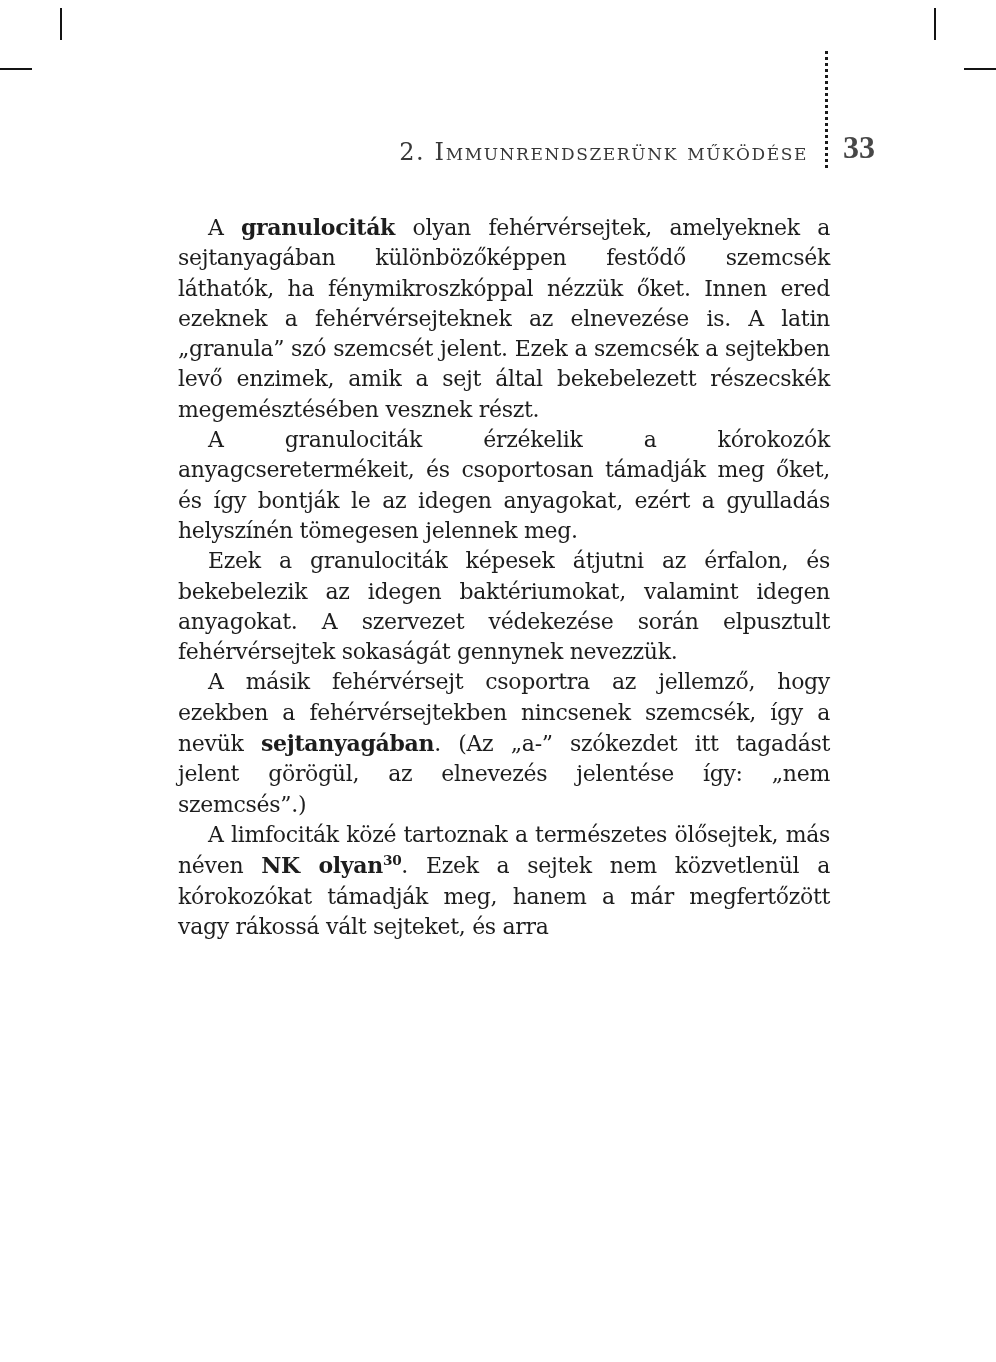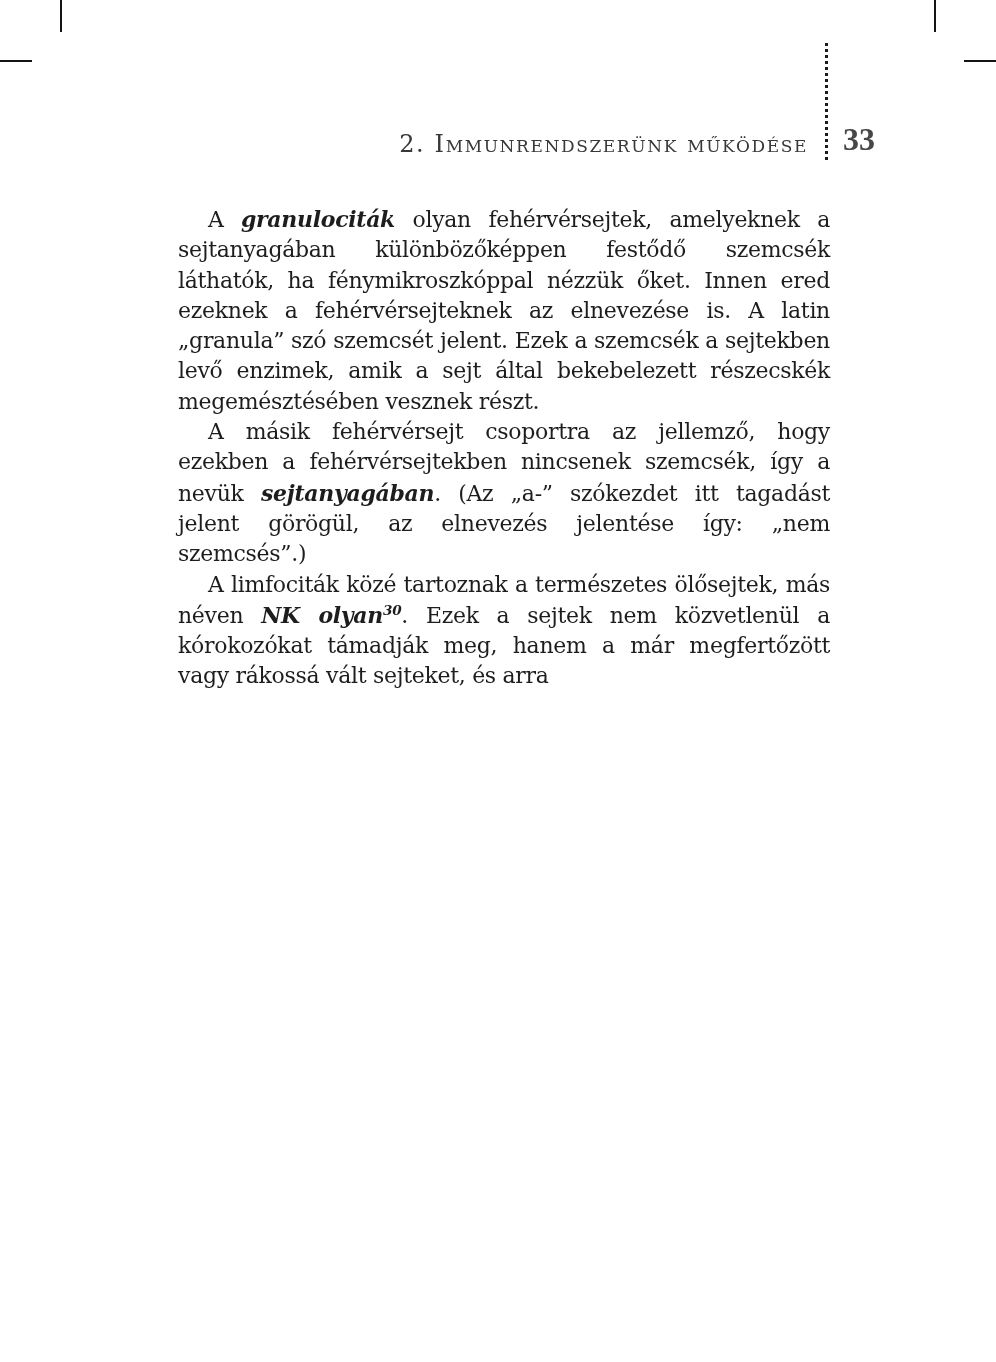--- a/index.html
+++ b/index.html
@@ -7,20 +7,21 @@
     padding: 0;
     background: #ffffff;
   }
   .page {
     position: relative;
     width: 996px;
     height: 966px;
     background: #ffffff;
     font-family: "DejaVu Serif", serif;
     overflow: hidden;
+    margin-top: 8px;
   }
 
   
   .crop {
     position: absolute;
     background: #141414;
   }
   .crop.v { width: 2px; height: 32px; }
   .crop.h { width: 32px; height: 2px; }
   .crop.tl-v { left: 60px;  top: 0; }
@@ -70,21 +71,21 @@
     font-size: 22px;
     line-height: 30.3px;
     letter-spacing: -0.3px;
     text-align: justify;
     color: #1d1d1d;
   }
   .body-text p {
     margin: 0;
     text-indent: 30px;
   }
-  .body-text b { font-weight: 700; font-style: italic; }
+  .body-text b { font-weight: 700; }
   .body-text sup {
     font-size: 0.62em;
     line-height: 0;
     vertical-align: super;
   }
 
   
   .footnote-divider {
     position: absolute;
     left: 178px;
@@ -128,20 +129,22 @@
   <div class="crop v bl-v"></div>
   <div class="crop h br-h"></div>
   <div class="crop v br-v"></div>
 
   <div class="chapter-header">2. Immunrendszerünk működése</div>
   <div class="header-divider"></div>
   <div class="page-number">33</div>
 
   <main class="body-text">
       <p>A <b>granulociták</b> olyan fehérvérsejtek, amelyeknek a sejtanyagában különbözőképpen festődő szemcsék láthatók, ha fénymikroszkóppal nézzük őket. Innen ered ezeknek a fehérvérsejteknek az elnevezése is. A latin „granula” szó szemcsét jelent. Ezek a szemcsék a sejtekben levő enzimek, amik a sejt által bekebelezett részecskék megemésztésében vesznek részt.</p>
+      <p>A granulociták érzékelik a kórokozók anyagcseretermékeit, és csoportosan támadják meg őket, és így bontják le az idegen anyagokat, ezért a gyulladás helyszínén tömegesen jelennek meg.</p>
+      <p>Ezek a granulociták képesek átjutni az érfalon, és bekebelezik az idegen baktériumokat, valamint idegen anyagokat. A szervezet védekezése során elpusztult fehérvérsejtek sokaságát gennynek nevezzük.</p>
       <p>A másik fehérvérsejt csoportra az jellemző, hogy ezekben a fehérvérsejtekben nincsenek szemcsék, így a nevük <b>sejtanyagában</b>. (Az „a-” szókezdet itt tagadást jelent görögül, az elnevezés jelentése így: „nem szemcsés”.)</p>
       <p>A limfociták közé tartoznak a természetes ölősejtek, más néven <b>NK olyan</b><b><sup>30</sup></b>. Ezek a sejtek nem közvetlenül a kórokozókat támadják meg, hanem a már megfertőzött vagy rákossá vált sejteket, és arra</p>
     </main>
 
   <div class="footnote-divider"></div>
   <div class="footnote">
     <span class="fn-num">30</span>
     <span class="fn-text">Az elnevezésben az NK – az angol natural killer (természetes ölő) kifejezés kifejezés.</span>
   </div>
 

